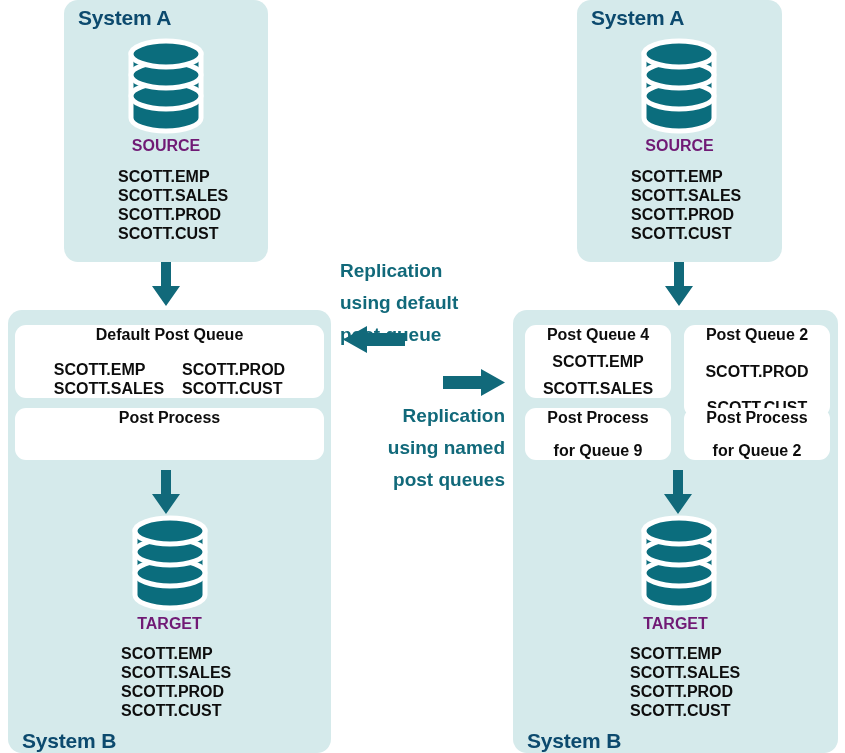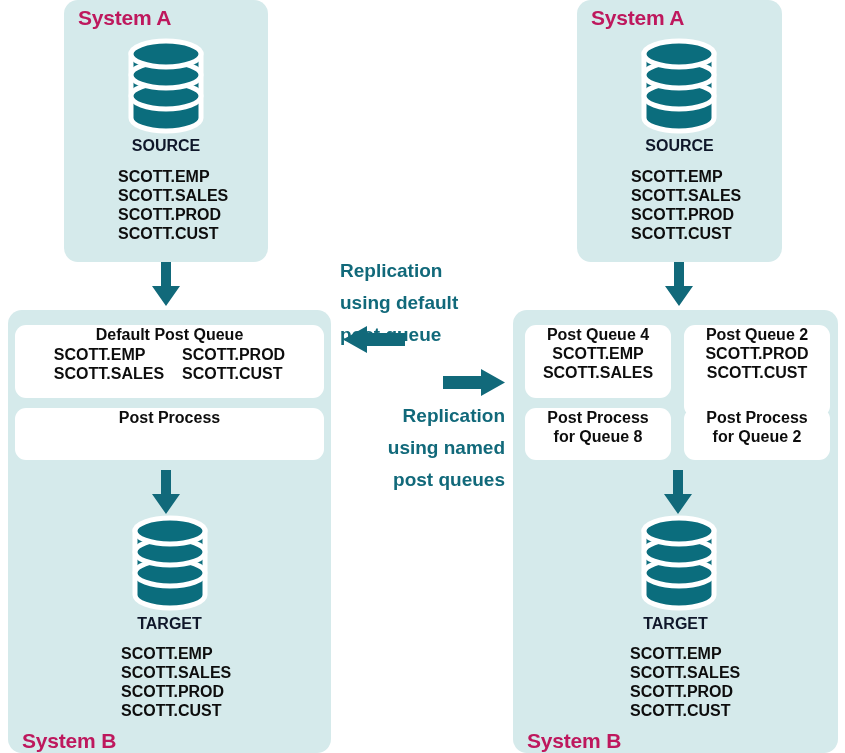--- a/index.html
+++ b/index.html
@@ -21,21 +21,21 @@
     height: 753px;
   }
   .panel {
     position: absolute;
     background: #d5eaeb;
     border-radius: 14px;
     box-sizing: border-box;
   }
   .panel-title {
     position: absolute;
-    color: #be185d;
+    color: #0c4a6e;
     font-size: 21px;
     font-weight: bold;
     letter-spacing: -0.2px;
     white-space: nowrap;
   }
   .sys-a-title { left: 14px; top: 6px; }
   .sys-b-title { left: 14px; bottom: 0; }
 
   
   .db {
@@ -44,21 +44,21 @@
     height: 96px;
   }
   .db svg { display: block; width: 80px; height: 96px; }
 
   .db-label {
     position: absolute;
     width: 100%;
     text-align: center;
     font-size: 16px;
     font-weight: bold;
-    color: #0f172a;
+    color: #701a75;
     letter-spacing: 0px;
   }
   .table-list {
     position: absolute;
     font-size: 16px;
     font-weight: bold;
     color: #0d0d0d;
     line-height: 19px;
     white-space: nowrap;
   }
@@ -74,21 +74,21 @@
   .arrow-h svg { display: block; }
 
   
   .card {
     position: absolute;
     background: #ffffff;
     border-radius: 11px;
     box-sizing: border-box;
     display: flex;
     flex-direction: column;
-    justify-content: flex-start;
+    justify-content: space-between;
     align-items: center;
   }
   .card-title {
     font-size: 16px;
     font-weight: bold;
     color: #0d0d0d;
     text-align: center;
     white-space: nowrap;
     line-height: 19px;
   }
@@ -264,21 +264,21 @@
     </div>
 
     <div class="card" style="left:171px; top:15px; width:146px; height:92px;">
       <div class="card-title">Post Queue 2</div>
       <span class="card-line">SCOTT.PROD</span>
       <span class="card-line">SCOTT.CUST</span>
     </div>
 
     <div class="card" style="left:12px; top:98px; width:146px; height:52px;">
       <div class="card-title">Post Process</div>
-      <div class="card-title">for Queue 8</div>
+      <div class="card-title">for Queue 9</div>
     </div>
 
     <div class="card" style="left:171px; top:98px; width:146px; height:52px;">
       <div class="card-title">Post Process</div>
       <div class="card-title">for Queue 2</div>
     </div>
 
     <div class="arrow-down" style="left:147px; top:160px;">
       <svg viewBox="0 0 36 44" xmlns="http://www.w3.org/2000/svg">
         <path d="M13 0 h10 v24 h9 L18 44 L4 24 h9 z" fill="#11697a"></path>

